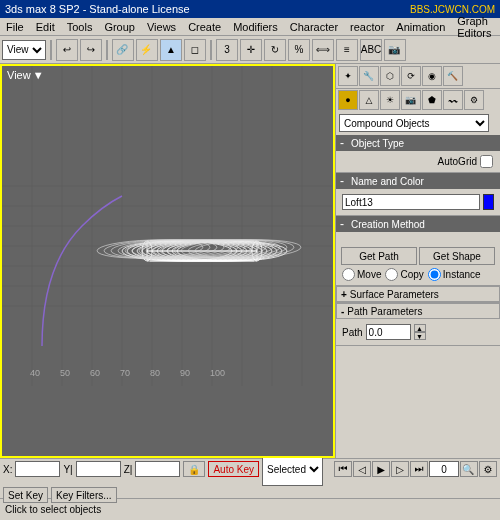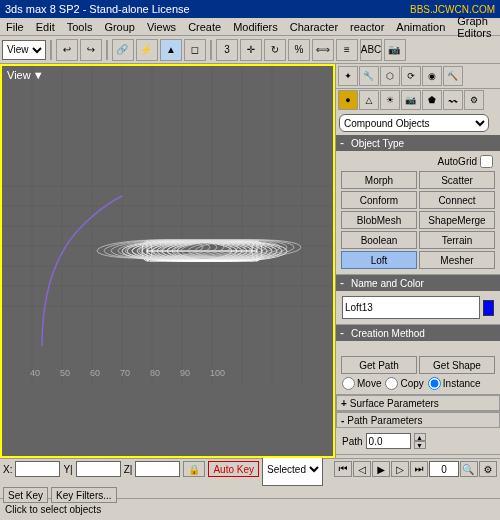--- a/index.html
+++ b/index.html
@@ -36,21 +36,21 @@
 
     
     #compound-dropdown { margin: 3px; }
     #compound-dropdown select { width: 140px; height: 18px; font-size: 10px; background: #fff; border: 1px solid #666; }
     .autogrid-row { display: flex; align-items: center; justify-content: flex-end; padding: 1px 4px; font-size: 10px; }
     .btn-grid { display: grid; grid-template-columns: 1fr 1fr; gap: 2px; padding: 2px; }
     .obj-btn { background: #d4d0c8; border: 1px solid #888; height: 18px; font-size: 10px; cursor: pointer; display: flex; align-items: center; justify-content: center; }
 
     
     .name-color-row { display: flex; align-items: center; gap: 3px; padding: 2px 3px; }
-    .name-input { flex: 1; height: 23px; font-size: 10px; background: #fff; border: 1px solid #666; padding: 0 2px; }
+    .name-input { flex: 1; height: 16px; font-size: 10px; background: #fff; border: 1px solid #666; padding: 0 2px; }
     .color-box { width: 18px; height: 16px; background: #0000ff; border: 1px solid #333; cursor: pointer; }
 
     
     .creation-btns { display: flex; gap: 2px; padding: 2px; }
     .creation-btn { flex: 1; background: #d4d0c8; border: 1px solid #888; height: 18px; font-size: 10px; cursor: pointer; display: flex; align-items: center; justify-content: center; margin-top: 10px; }
     .radio-row { display: flex; align-items: center; gap: 4px; padding: 1px 3px; font-size: 10px; }
     .radio-row label { display: flex; align-items: center; gap: 2px; cursor: pointer; }
 
     
     .param-header { background: #d4d0c8; color: #000; font-size: 10px; padding: 1px 4px; border: 1px solid #999; cursor: pointer; display: flex; align-items: center; gap: 3px; height: 16px; }
@@ -243,46 +243,34 @@
       <div class="picon active" title="Geometry" style="background:#d4a800;">●</div>
       <div class="picon" title="Shapes">△</div>
       <div class="picon" title="Lights">☀</div>
       <div class="picon" title="Cameras">📷</div>
       <div class="picon" title="Helpers">⬟</div>
       <div class="picon" title="Space Warps">〰</div>
       <div class="picon" title="Systems">⚙</div>
     </div>
 
     <div id="compound-dropdown">
-      <select style="width:150px;height:18px;font-size:10px;border-radius:6px;">
+      <select style="width:150px;height:18px;font-size:10px;">
         <option>Compound Objects</option>
       </select>
     </div>
 
     <div class="panel-section">
       <div class="panel-section-header">
         <span class="section-minus">-</span>
         <span>Object Type</span>
       </div>
       <div class="panel-section-content">
         <div class="autogrid-row">
           <span>AutoGrid</span>
           <input type="checkbox" style="margin-left: 3px;">
-        </div>
-        <div class="btn-grid">
-          <div class="obj-btn">Morph</div>
-          <div class="obj-btn">Scatter</div>
-          <div class="obj-btn">Conform</div>
-          <div class="obj-btn">Connect</div>
-          <div class="obj-btn">BlobMesh</div>
-          <div class="obj-btn">ShapeMerge</div>
-          <div class="obj-btn">Boolean</div>
-          <div class="obj-btn">Terrain</div>
-          <div class="obj-btn" style="background:#a0c0f0;border-color:#5080b0;">Loft</div>
-          <div class="obj-btn">Mesher</div>
         </div>
       </div>
     </div>
 
     <div class="panel-section">
       <div class="panel-section-header">
         <span class="section-minus">-</span>
         <span>Name and Color</span>
       </div>
       <div class="panel-section-content">

